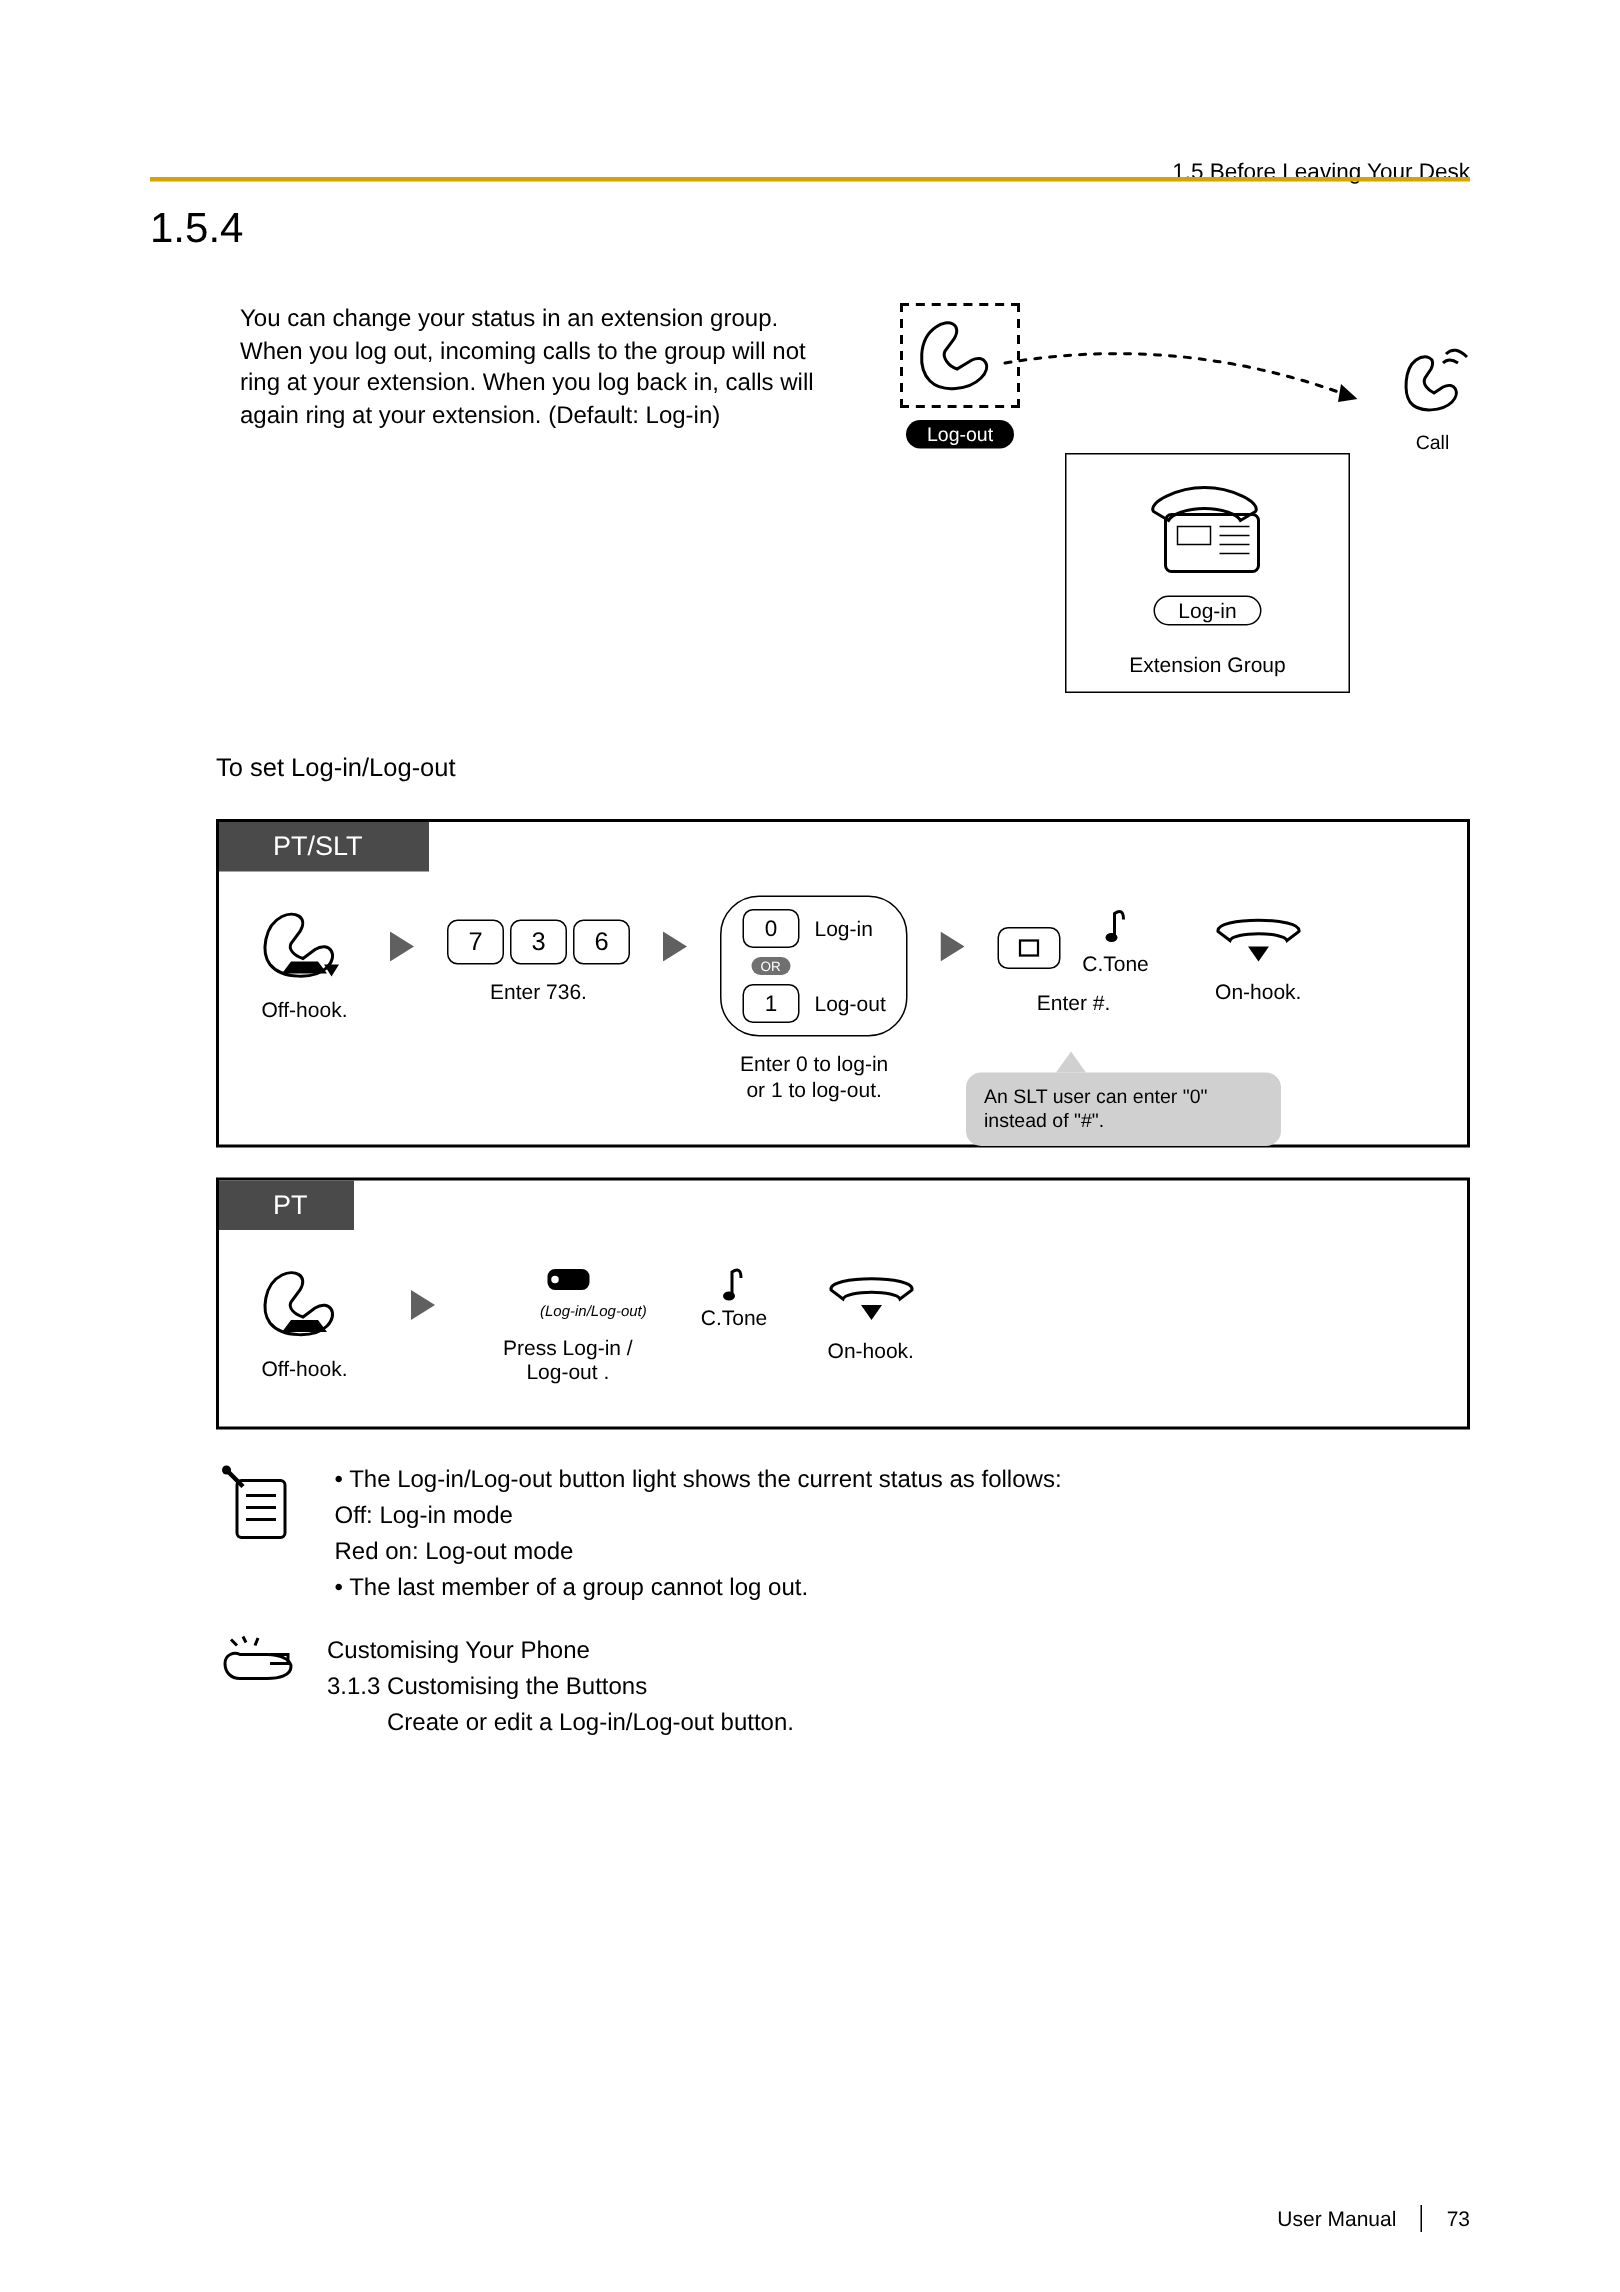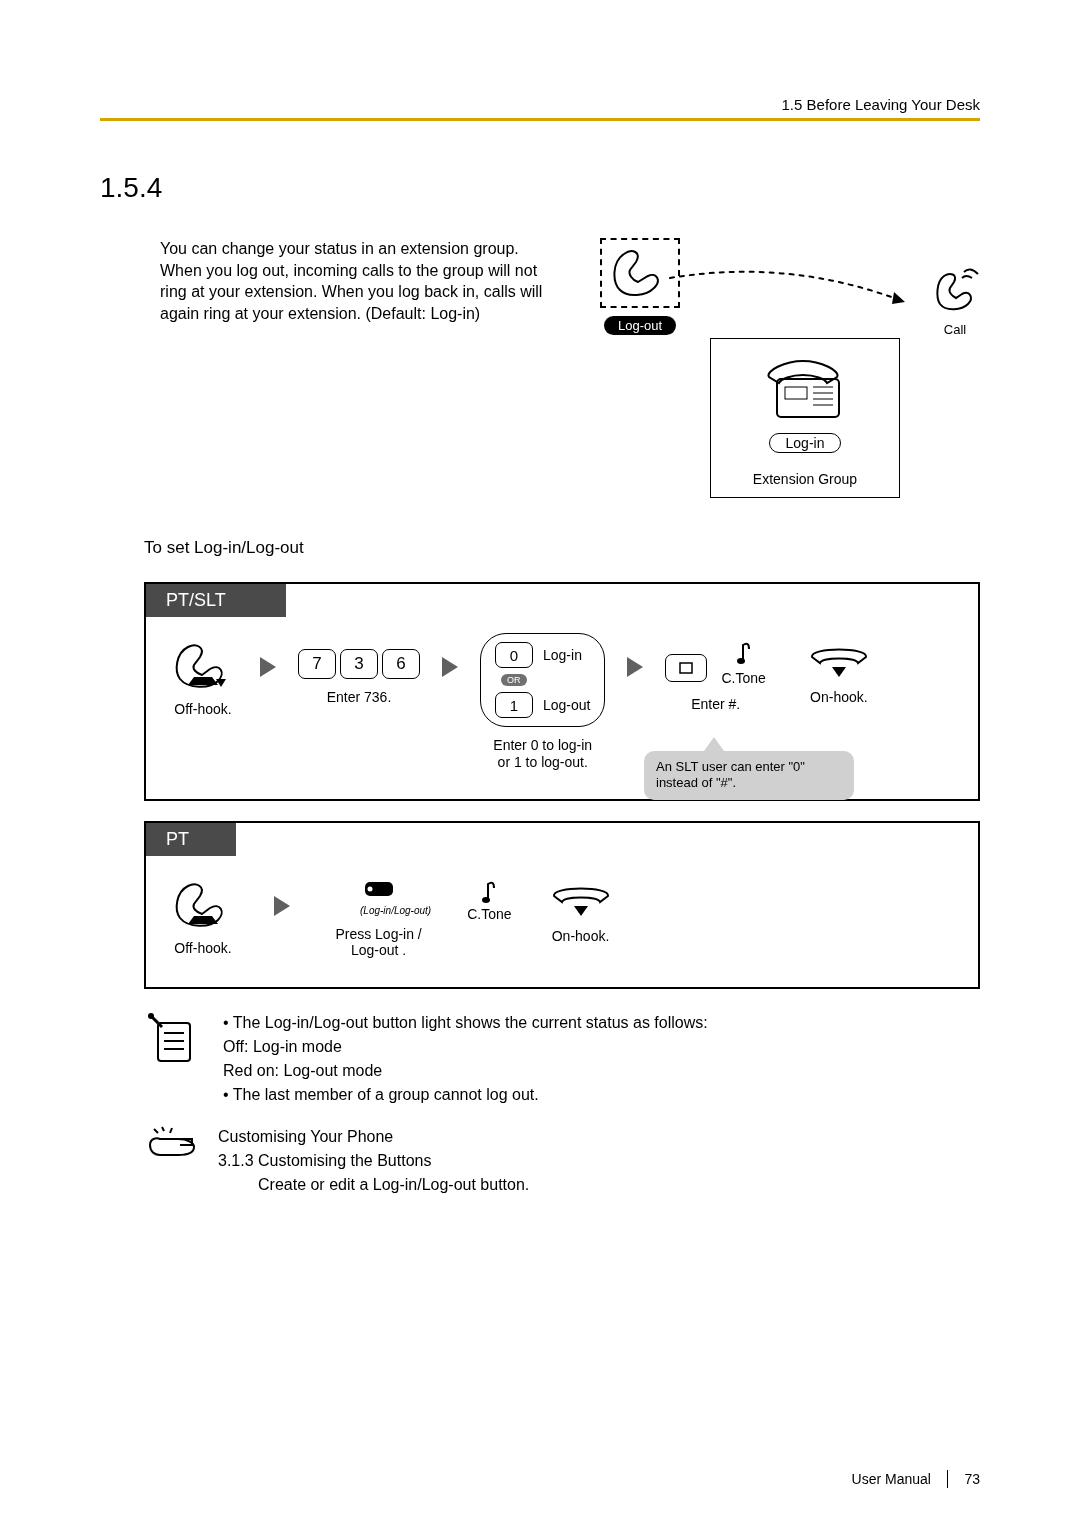--- a/index.html
+++ b/index.html
@@ -1,37 +1,37 @@
 <!DOCTYPE html>
 <html><head>
 <meta charset="utf-8">
 <style>
   * { box-sizing: border-box; margin: 0; padding: 0; }
   html, body { width: 1080px; height: 1528px; background: #fff; font-family: Arial, Helvetica, sans-serif; color: #000; }
   .page { position: relative; width: 1080px; height: 1528px; padding: 90px 100px 60px 100px; }
   .header-area { position: relative; height: 46px; }
-  .header-path { position: absolute; right: 0; top: 6px; font-size: 15px; }
+  .header-path { position: absolute; right: 0; top: 16px; font-size: 15px; }
   .rule { position: absolute; left: 0; right: 0; top: 28px; height: 3px; background: #d6a400; }
-  .title-row { margin-top: 36px; display: flex; gap: 28px; font-size: 28px; font-weight: 400; }
+  .title-row { display: flex; gap: 28px; font-size: 28px; font-weight: 400; }
   .section-number { }
   .section-title { }
   .intro-row { display: flex; margin-top: 34px; gap: 30px; }
   .intro-text { width: 400px; font-size: 16px; line-height: 1.35; margin-left: 60px; }
   .diagram-box { flex: 1; position: relative; height: 280px; }
   .ext-group-box { position: absolute; left: 120px; top: 100px; width: 190px; height: 160px; border: 1px solid #000; text-align: center; }
   .ext-group-box .phone-svg { display: block; margin: 18px auto 6px auto; }
   .login-pill { display: inline-block; border: 1px solid #000; border-radius: 12px; padding: 1px 16px; font-size: 14px; }
   .ext-group-label { position: absolute; bottom: 10px; left: 0; right: 0; font-size: 14px; }
   .dashed-handset { position: absolute; left: 10px; top: 0; width: 80px; height: 70px; border: 2px dashed #000; }
   .logout-pill { position: absolute; left: 14px; top: 78px; background: #000; color: #fff; border-radius: 12px; padding: 2px 14px; font-size: 13px; }
   .call-icon-wrap { position: absolute; right: 0px; top: 30px; text-align: center; }
   .call-label { font-size: 13px; margin-top: 4px; }
   .subheading { margin: 20px 0 24px 44px; font-size: 17px; }
   .proc-box { margin-left: 44px; margin-right: 0; border: 2.5px solid #000; background: #fff; }
-  .proc-header { background: #4a4a4a; color: #fff; font-size: 18px; padding: 6px 20px; width: 140px; }
+  .proc-header { background: #4a4a4a; color: #fff; font-size: 18px; padding: 6px 36px; width: 140px; }
   .proc-body { padding: 22px 22px 28px 22px; display: flex; align-items: flex-start; gap: 22px; position: relative; }
   .proc-body2 { padding: 22px 22px 28px 22px; display: flex; align-items: flex-start; gap: 36px; }
   .step { display: flex; flex-direction: column; align-items: center; font-size: 14px; text-align: center; }
   .step .caption { margin-top: 10px; line-height: 1.2; }
   .arrow { margin-top: 18px; }
   .key-seq { display: flex; gap: 4px; margin-top: 10px; }
   .key { border: 1.5px solid #000; border-radius: 7px; width: 38px; height: 30px; display: flex; align-items: center; justify-content: center; font-size: 17px; }
   .key-small { border: 1.5px solid #000; border-radius: 7px; width: 38px; height: 26px; display: flex; align-items: center; justify-content: center; font-size: 15px; }
   .or-group { border: 1px solid #000; border-radius: 26px; padding: 8px 14px; display: flex; flex-direction: column; gap: 6px; margin-top: -6px; }
   .or-row { display: flex; align-items: center; gap: 10px; }

